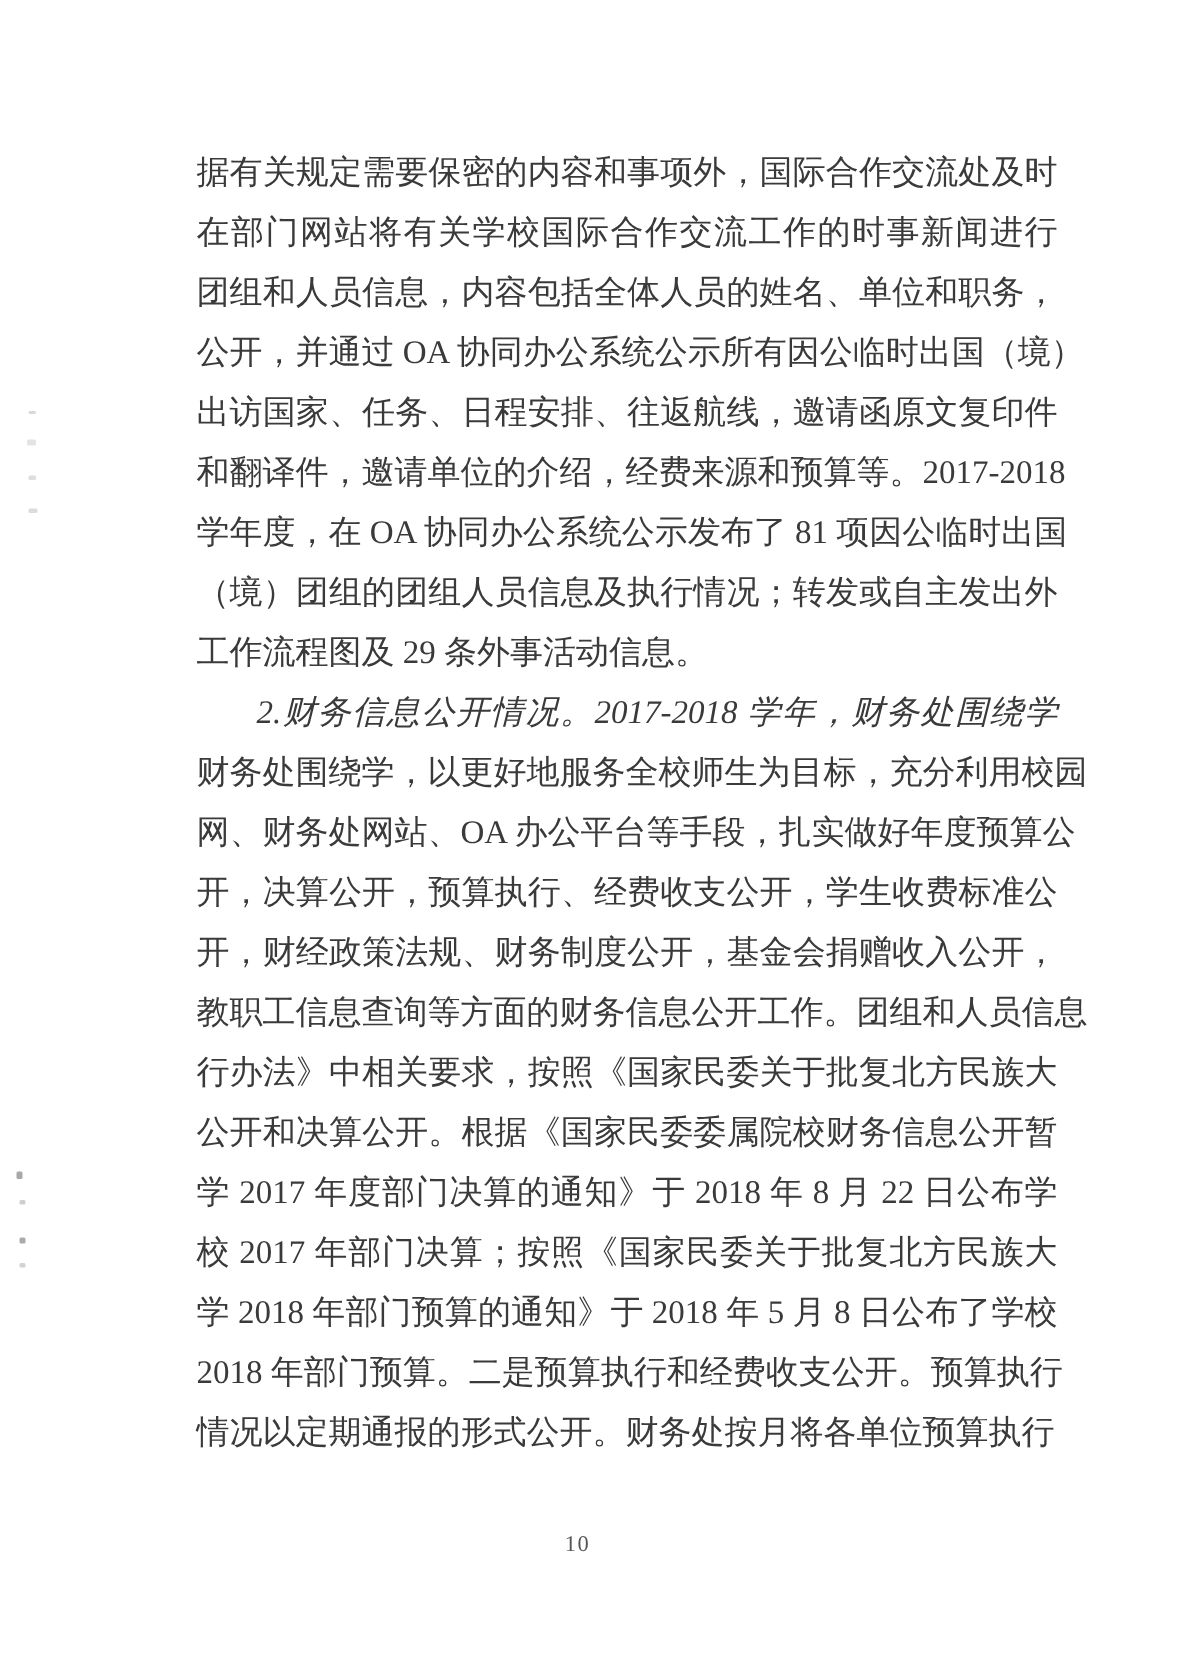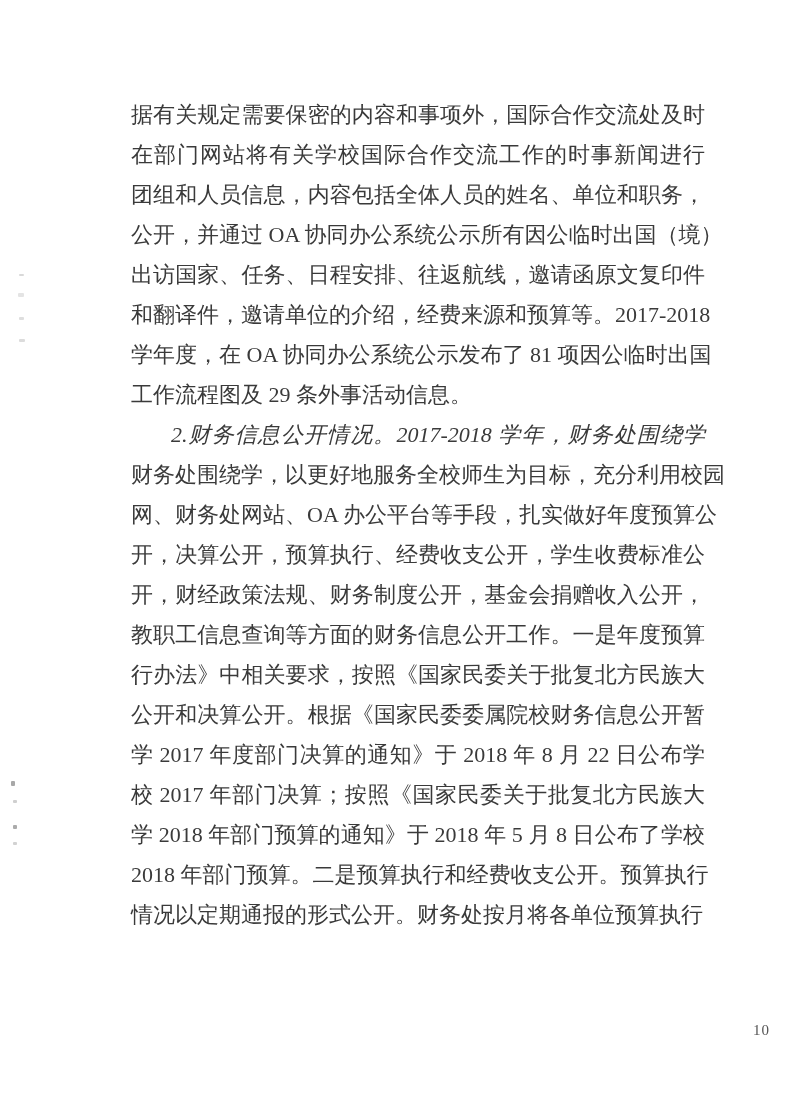--- a/index.html
+++ b/index.html
@@ -44,21 +44,21 @@
   }
   .line.indent {
     text-indent: 40px;
     font-style: italic;
   }
   .page-number {
     position: absolute;
     top: 1022px;
     left: 0;
     width: 770px;
-    text-align: right;
+    text-align: center;
     font-size: 15px;
     color: #555;
     letter-spacing: 1px;
   }
   
   .artifact {
     position: absolute;
     border-radius: 1px;
   }
   .a1 { left: 19px; top: 274px; width: 5px; height: 2px; background: #d9d9d9; }
@@ -76,27 +76,28 @@
 <div class="page">
 
   <div class="doc-body">
       <div class="line">据有关规定需要保密的内容和事项外，国际合作交流处及时</div>
       <div class="line">在部门网站将有关学校国际合作交流工作的时事新闻进行</div>
       <div class="line">团组和人员信息，内容包括全体人员的姓名、单位和职务，</div>
       <div class="line">公开，并通过 OA 协同办公系统公示所有因公临时出国（境）</div>
       <div class="line">出访国家、任务、日程安排、往返航线，邀请函原文复印件</div>
       <div class="line">和翻译件，邀请单位的介绍，经费来源和预算等。2017-2018</div>
       <div class="line">学年度，在 OA 协同办公系统公示发布了 81 项因公临时出国</div>
+      <div class="line">（境）团组的团组人员信息及执行情况；转发或自主发出外</div>
       <div class="line para-last">工作流程图及 29 条外事活动信息。</div>
       <div class="line indent">2.财务信息公开情况。2017-2018 学年，财务处围绕学</div>
       <div class="line">财务处围绕学，以更好地服务全校师生为目标，充分利用校园</div>
       <div class="line">网、财务处网站、OA 办公平台等手段，扎实做好年度预算公</div>
       <div class="line">开，决算公开，预算执行、经费收支公开，学生收费标准公</div>
       <div class="line">开，财经政策法规、财务制度公开，基金会捐赠收入公开，</div>
-      <div class="line">教职工信息查询等方面的财务信息公开工作。一是年度预算</div>
+      <div class="line">教职工信息查询等方面的财务信息公开工作。团组和人员信息</div>
       <div class="line">行办法》中相关要求，按照《国家民委关于批复北方民族大</div>
       <div class="line">公开和决算公开。根据《国家民委委属院校财务信息公开暂</div>
       <div class="line">学 2017 年度部门决算的通知》于 2018 年 8 月 22 日公布学</div>
       <div class="line">校 2017 年部门决算；按照《国家民委关于批复北方民族大</div>
       <div class="line">学 2018 年部门预算的通知》于 2018 年 5 月 8 日公布了学校</div>
       <div class="line">2018 年部门预算。二是预算执行和经费收支公开。预算执行</div>
       <div class="line para-last">情况以定期通报的形式公开。财务处按月将各单位预算执行</div>
     </div>
 
   <div class="page-number">10</div>

